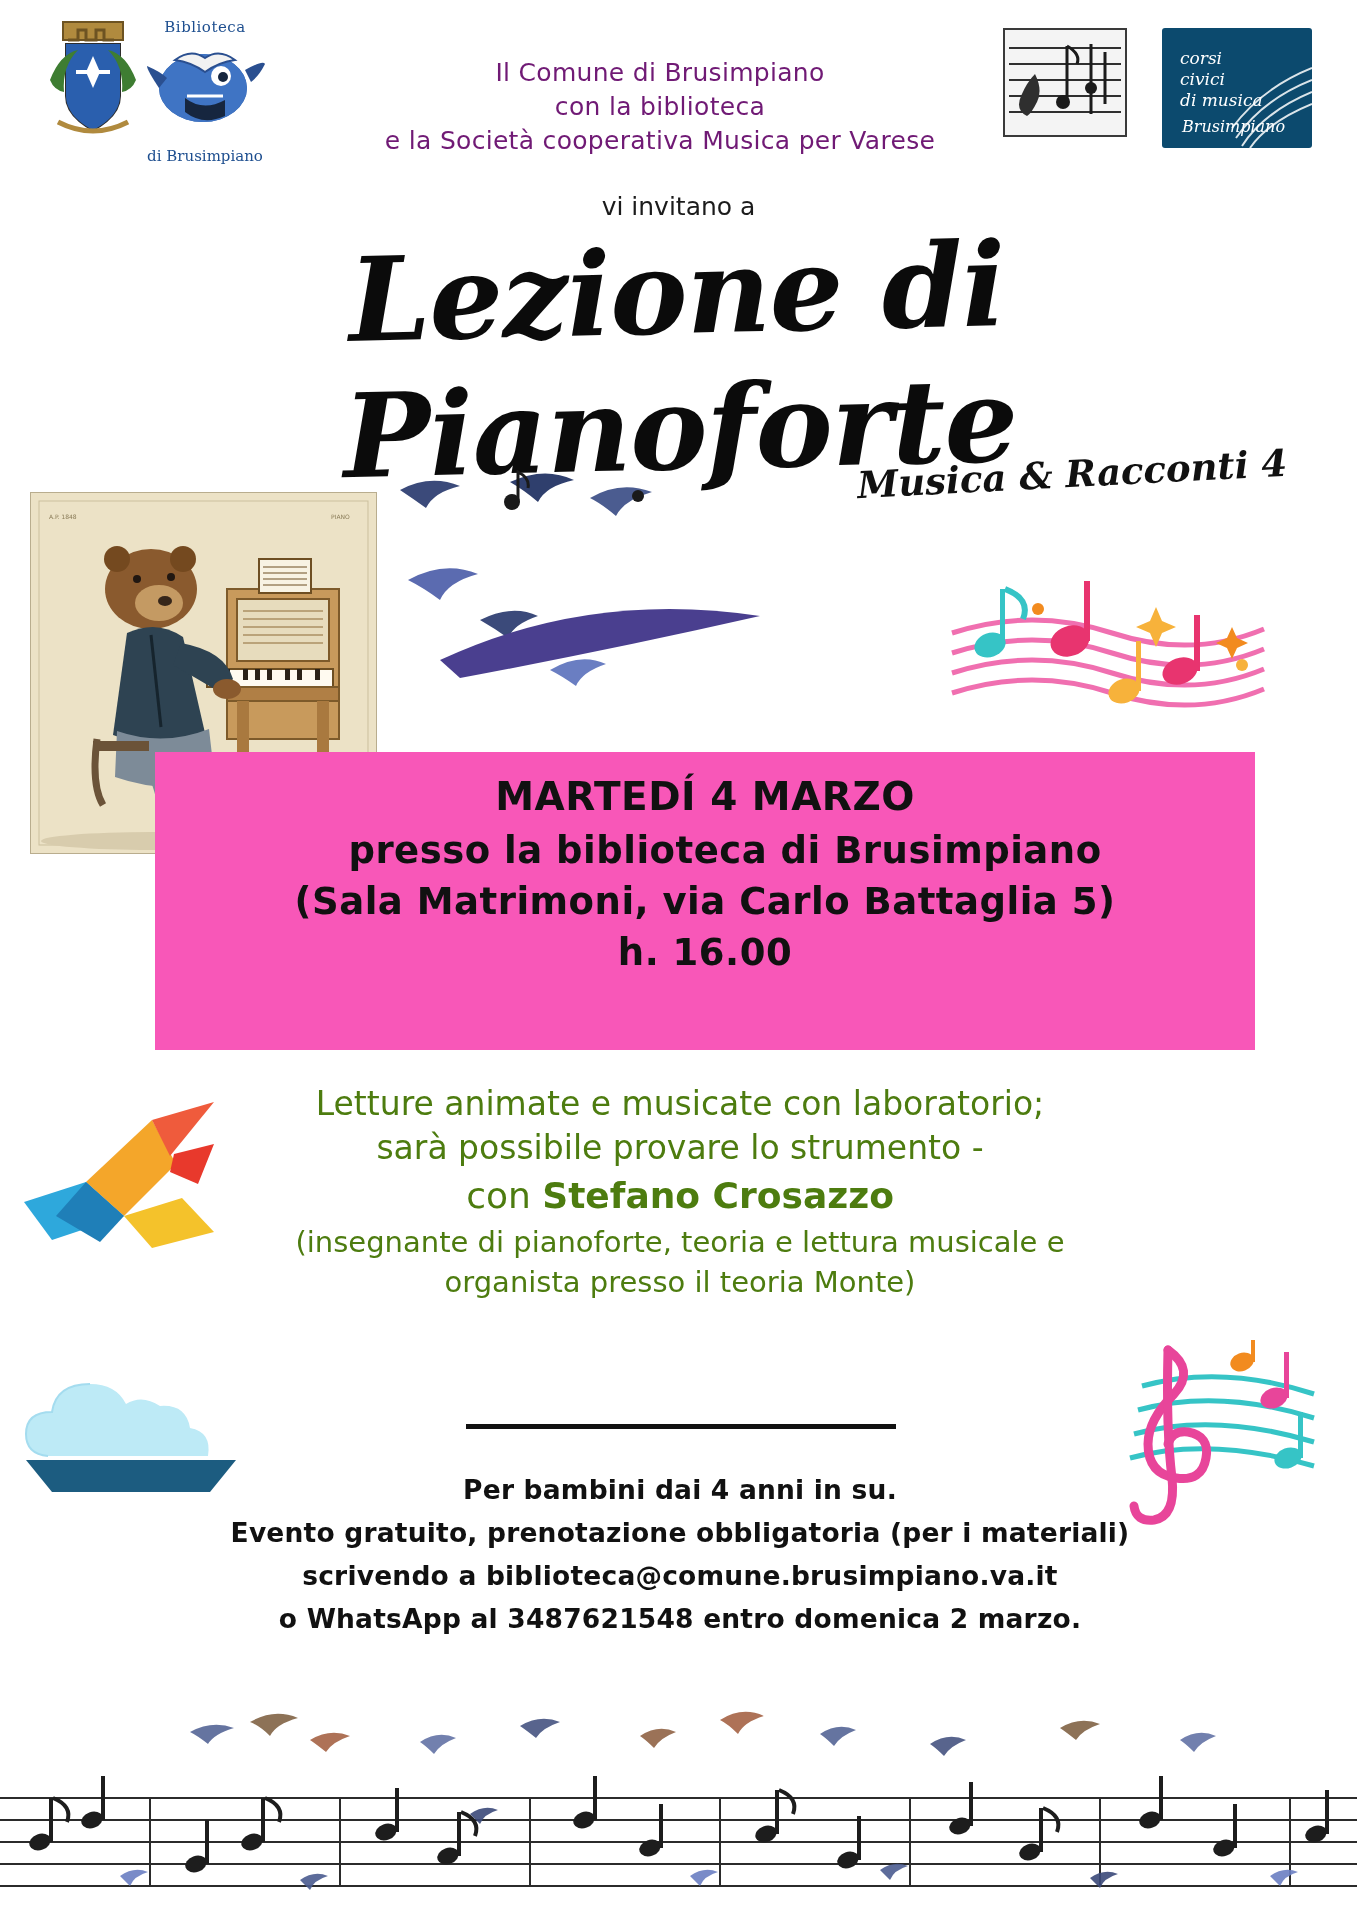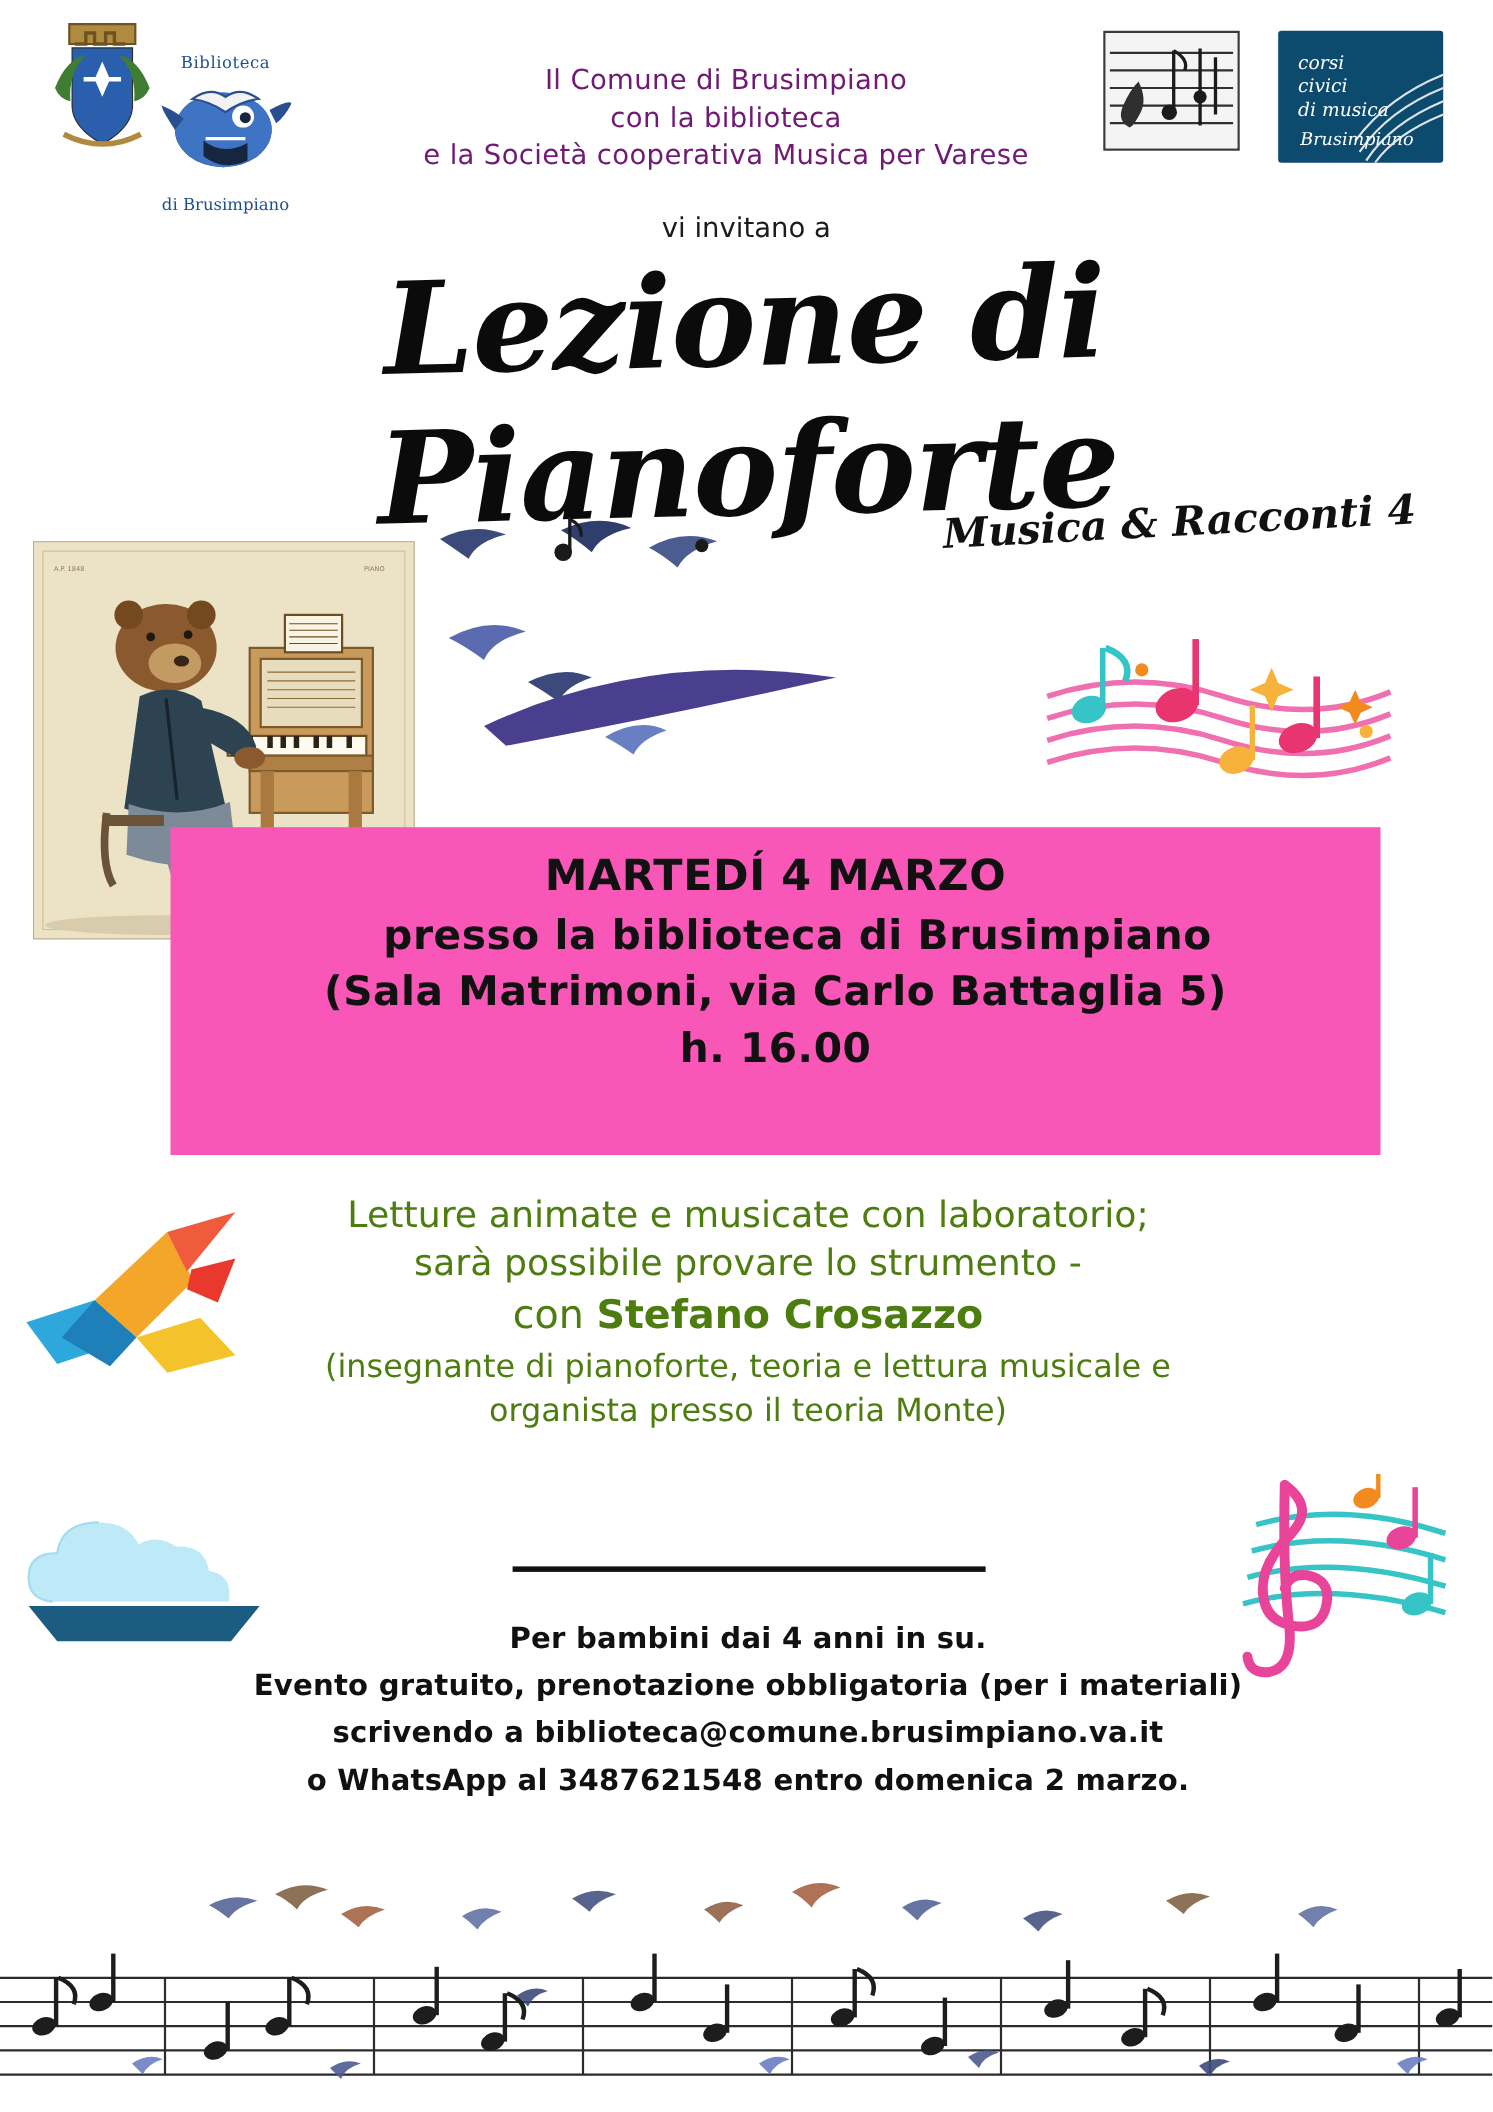--- a/index.html
+++ b/index.html
@@ -34,21 +34,20 @@
     position: absolute;
     left: 140px; top: 18px;
     width: 130px; height: 160px;
     text-align: center;
   }
   .biblio-logo .bl-top {
     font-family: "DejaVu Serif", serif;
     font-size: 15px;
     color: #1d4e8f;
     letter-spacing: .5px;
-    margin-top: 30px;
   }
   .biblio-logo .bl-bottom {
     font-family: "DejaVu Serif", serif;
     font-size: 15px;
     color: #1d4e8f;
     margin-top: 2px;
   }
 
   .header-text {
     position: absolute;

